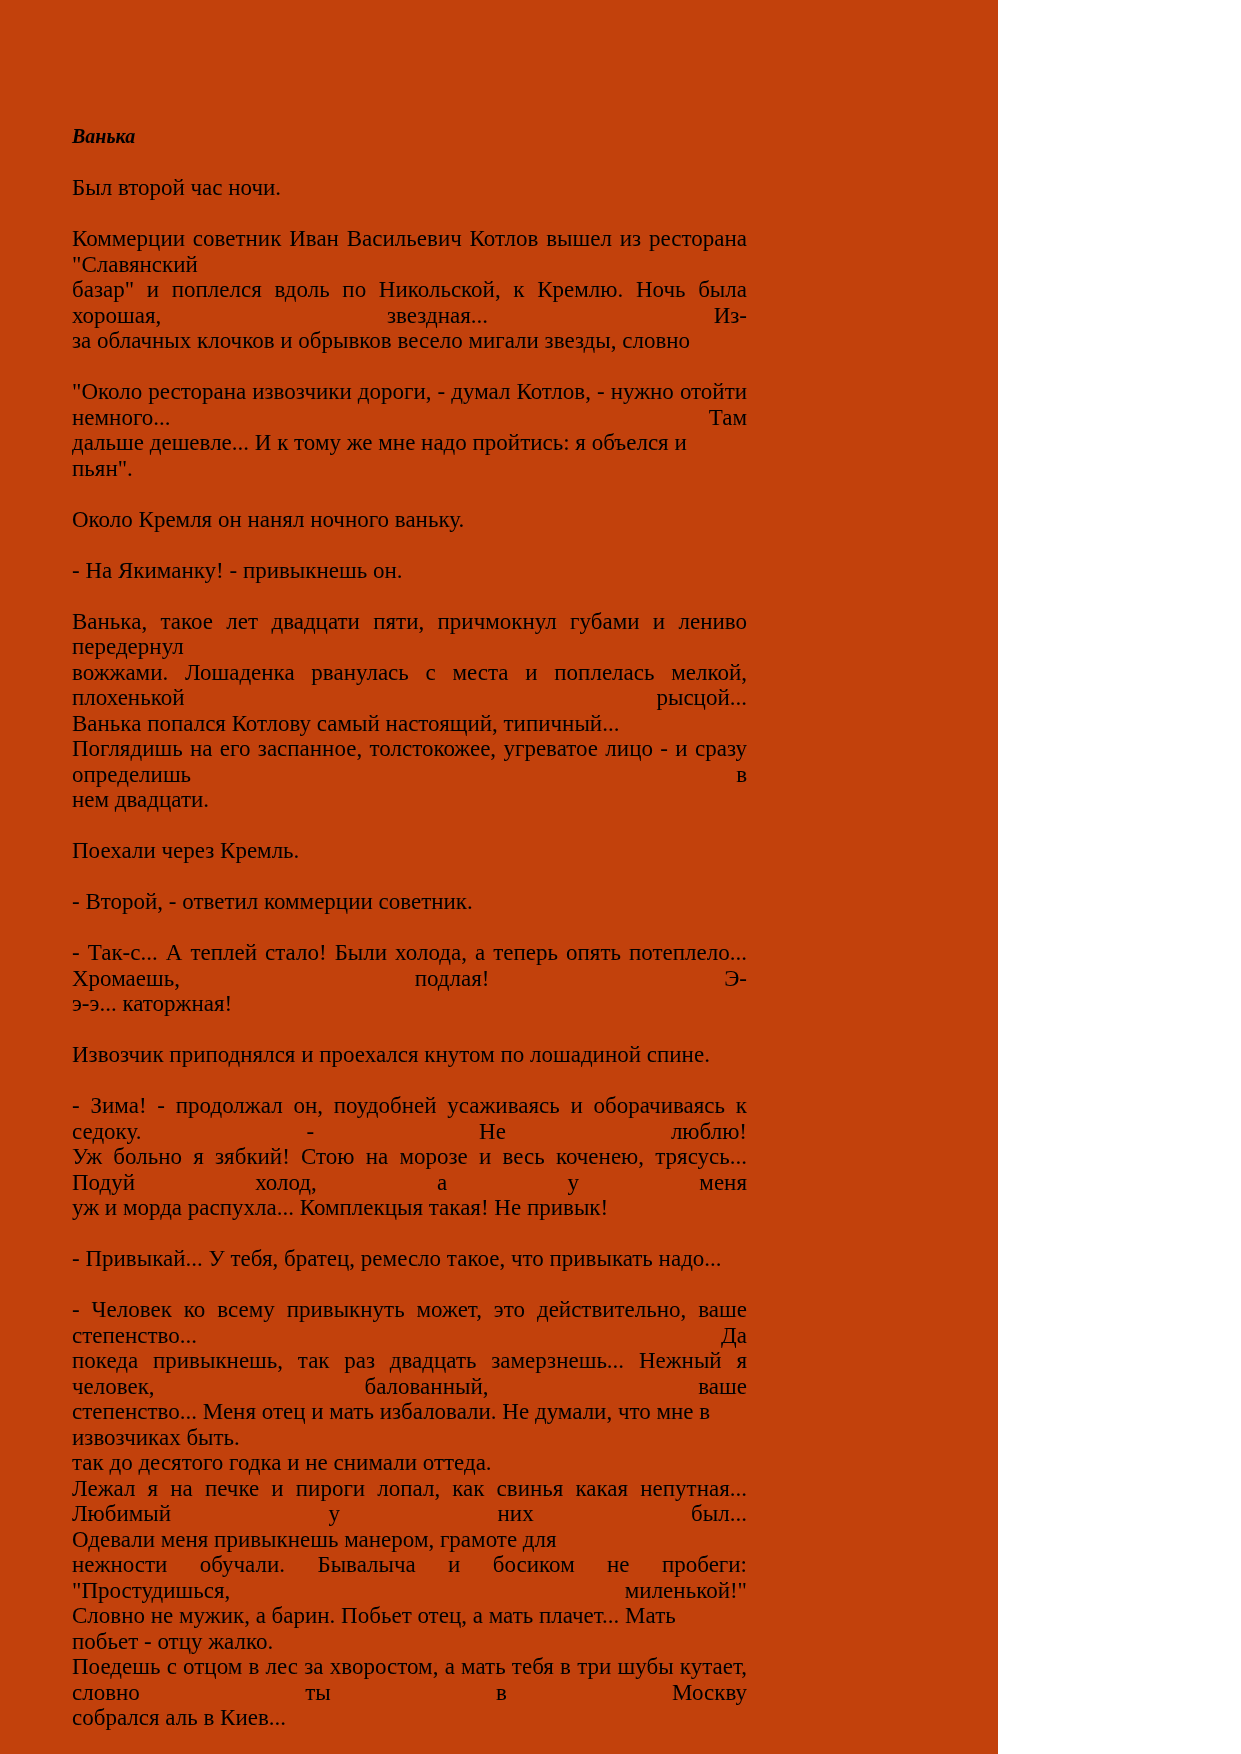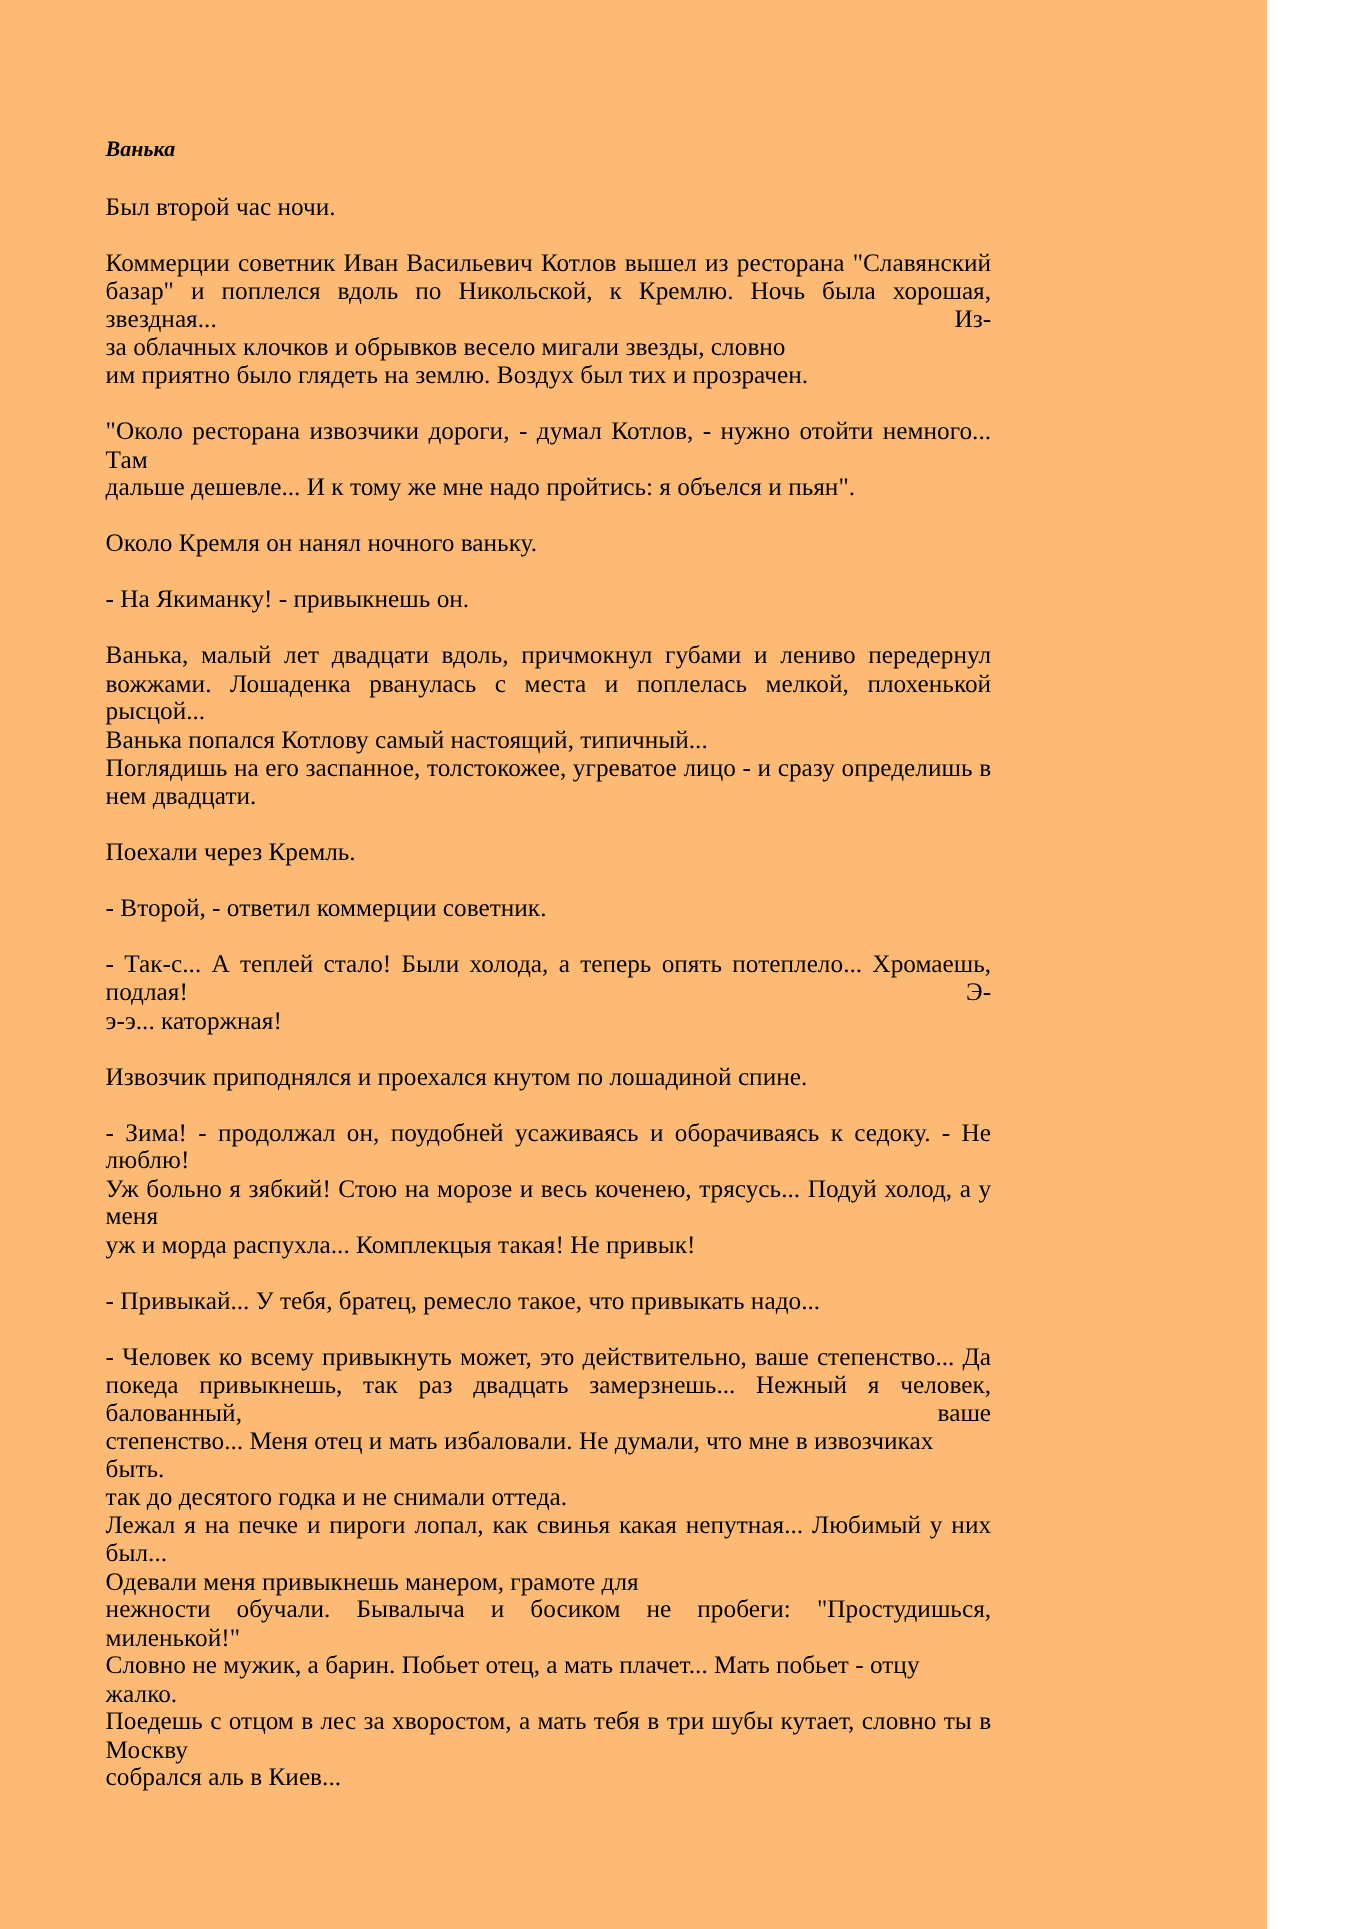--- a/index.html
+++ b/index.html
@@ -4,24 +4,24 @@
 <style>
   * { margin: 0; padding: 0; box-sizing: border-box; }
   html, body { background: #ffffff; }
   body {
     width: 1241px;
     height: 1754px;
     font-family: "Liberation Serif", serif;
     color: #000000;
   }
   .page {
-    width: 1152px;
+    width: 998px;
     height: 1754px;
-    background: #fdba74;
-    padding: 124px 251px 0 96px;
+    background: #c2410c;
+    padding: 124px 251px 0 72px;
     overflow: hidden;
   }
   .title {
     font-size: 20px;
     line-height: 25.5px;
     font-weight: bold;
     font-style: italic;
     margin-bottom: 25.5px;
   }
   .para { margin-bottom: 25.5px; }
@@ -42,34 +42,33 @@
 <div class="page">
   <div class="title">Ванька</div>
   <div>
       <div class="para">
         <div class="line">Был второй час ночи.</div>
       </div>
       <div class="para">
         <div class="line jfull">Коммерции советник Иван Васильевич Котлов вышел из ресторана "Славянский</div>
         <div class="line jfull">базар" и поплелся вдоль по Никольской, к Кремлю. Ночь была хорошая, звездная... Из-</div>
         <div class="line">за облачных клочков и обрывков весело мигали звезды, словно</div>
-        <div class="line">им приятно было глядеть на землю. Воздух был тих и прозрачен.</div>
       </div>
       <div class="para">
         <div class="line jfull">"Около ресторана извозчики дороги, - думал Котлов, - нужно отойти немного... Там</div>
         <div class="line">дальше дешевле... И к тому же мне надо пройтись: я объелся и пьян".</div>
       </div>
       <div class="para">
         <div class="line">Около Кремля он нанял ночного ваньку.</div>
       </div>
       <div class="para">
         <div class="line">- На Якиманку! - привыкнешь он.</div>
       </div>
       <div class="para">
-        <div class="line jfull">Ванька, малый лет двадцати вдоль, причмокнул губами и лениво передернул</div>
+        <div class="line jfull">Ванька, такое лет двадцати пяти, причмокнул губами и лениво передернул</div>
         <div class="line jfull">вожжами. Лошаденка рванулась с места и поплелась мелкой, плохенькой рысцой...</div>
         <div class="line">Ванька попался Котлову самый настоящий, типичный...</div>
         <div class="line jfull">Поглядишь на его заспанное, толстокожее, угреватое лицо - и сразу определишь в</div>
         <div class="line">нем двадцати.</div>
       </div>
       <div class="para">
         <div class="line">Поехали через Кремль.</div>
       </div>
       <div class="para">
         <div class="line">- Второй, - ответил коммерции советник.</div>

